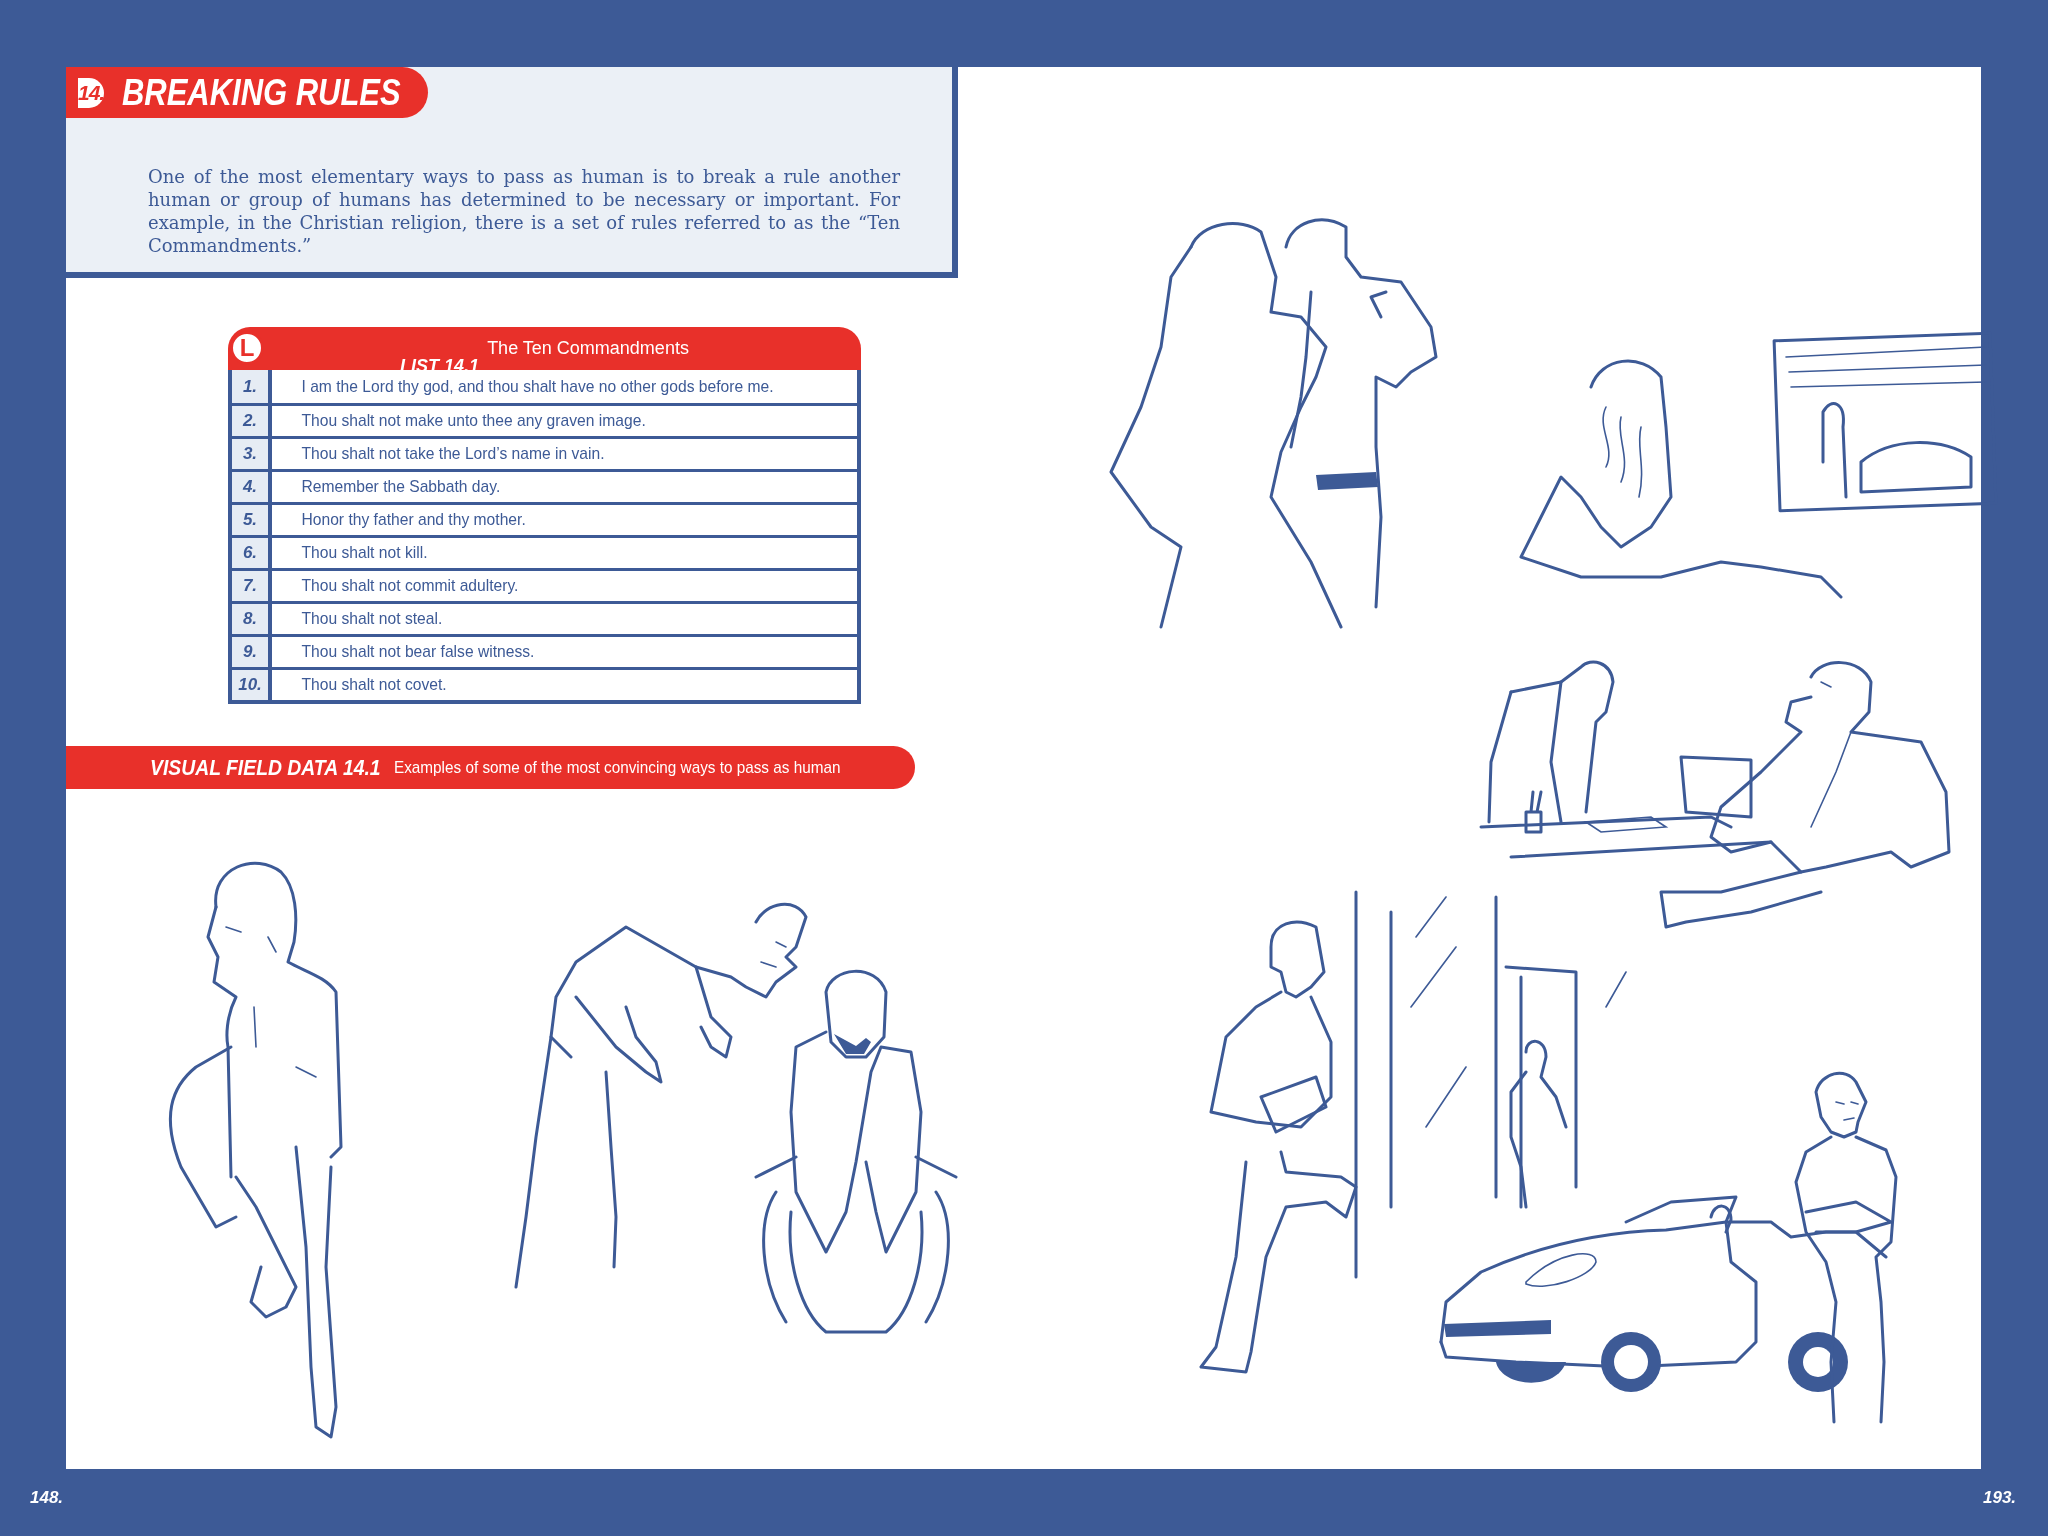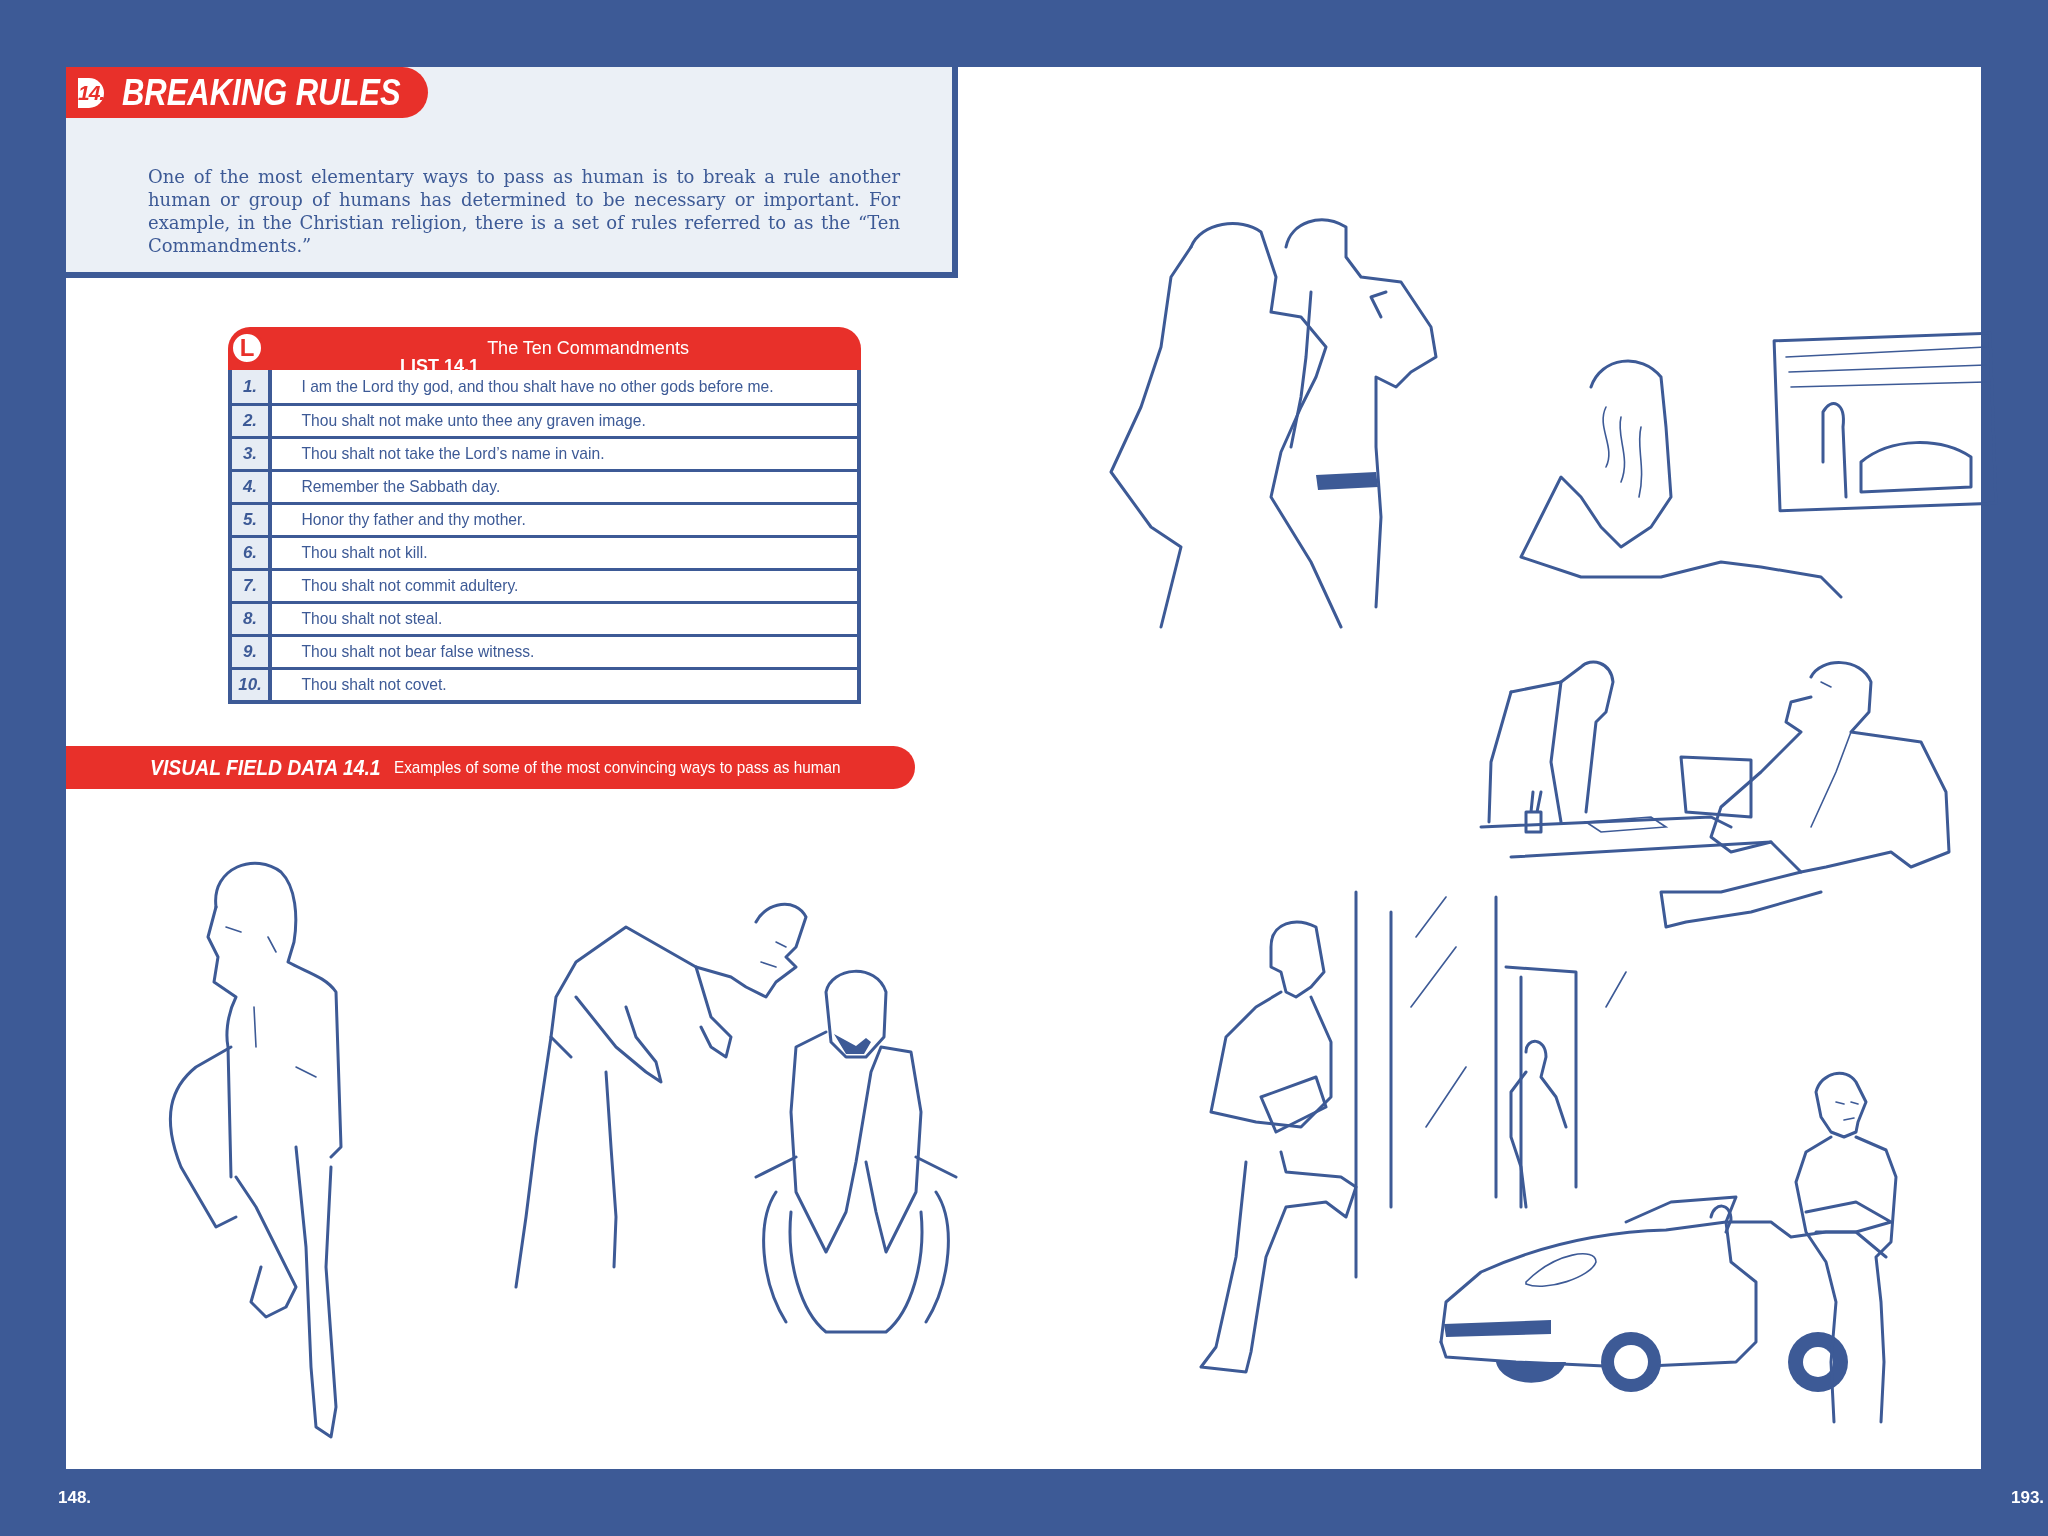--- a/index.html
+++ b/index.html
@@ -5,31 +5,31 @@
   html, body { margin:0; padding:0; }
   body { width:2048px; height:1536px; background:#3d5a96; position:relative; overflow:hidden; font-family:"Liberation Sans", sans-serif; }
   .page { position:absolute; left:66px; top:67px; width:1915px; height:1402px; background:#ffffff; }
   .intro-box { position:absolute; left:0; top:0; width:886px; height:205px; background:#ebf0f6; border-right:6px solid #3d5a96; border-bottom:6px solid #3d5a96; }
   .title-banner { position:absolute; left:0; top:0; width:362px; height:51px; background:#e8302a; border-radius:0 26px 26px 0; display:flex; align-items:center; }
   .chapter-pill { margin-left:12px; width:44px; height:30px; background:#ffffff; border-radius:0 15px 15px 0; color:#e8302a; font-weight:bold; font-style:italic; font-size:21px; display:flex; align-items:center; justify-content:center; letter-spacing:-1px; }
   .chapter-title { margin-left:18px; color:#ffffff; font-weight:bold; font-style:italic; font-size:36px; letter-spacing:0px; transform:scaleX(0.86); transform-origin:left center; white-space:nowrap; }
   .intro-text { position:absolute; left:82px; top:80px; width:752px; color:#3d5a96; font-family:"DejaVu Serif", serif; font-size:18px; line-height:23px; text-align:justify; }
   .list { position:absolute; left:162px; top:260px; width:633px; }
   .list-header { position:relative; height:43px; background:#e8302a; border-radius:22px 22px 0 0; display:flex; align-items:center; justify-content:center; color:#ffffff; font-size:18px; }
-  .list-header .list-num { font-weight:bold; margin-right:8px;margin-top:36px; }
+  .list-header .list-num { font-weight:bold; font-style:italic; margin-right:8px;margin-top:36px; }
   .l-badge { position:absolute; left:2px; top:4px; width:34px; height:34px; border-radius:50%; background:#ffffff; border:3px solid #e8302a; box-sizing:border-box; color:#e8302a; font-weight:bold; font-size:24px; display:flex; align-items:center; justify-content:center; }
   .list-body { border:4px solid #3d5a96; border-top:none; }
   .row { display:flex; height:30px; border-top:3px solid #3d5a96; }
   .row:first-child { border-top:none; height:33px; }
   .row .num { width:36px; background:#e6ecf4; border-right:4px solid #3d5a96; color:#3d5a96; font-weight:bold; font-style:italic; font-size:17px; display:flex; align-items:center; justify-content:center; }
   .row .txt { padding-left:32px; color:#3d5a96; font-size:17px; display:flex; align-items:center; transform:scaleX(0.92); transform-origin:left center; white-space:nowrap; }
   .vfd-banner { position:absolute; left:0; top:679px; width:849px; height:43px; background:#e8302a; border-radius:0 22px 22px 0; display:flex; align-items:center; color:#ffffff; }
   .vfd-label { margin-left:84px; font-weight:bold; font-style:italic; font-size:22px; white-space:nowrap; transform:scaleX(0.88); transform-origin:left center; }
   .vfd-caption { margin-left:-18px; font-size:17px; white-space:nowrap; transform:scaleX(0.9); transform-origin:left center; }
-  .folio { position:absolute; top:1488px; color:#ffffff; font-weight:bold; font-size:17px;margin-left:28px; }
+  .folio { position:absolute; top:1488px; color:#ffffff; font-weight:bold; font-style:italic; font-size:17px; }
   .folio-left { left:30px; }
   .folio-right { left:1983px; }
   svg.art { position:absolute; overflow:visible; }
   .ln { fill:none; stroke:#3d5a96; stroke-width:3; stroke-linecap:round; stroke-linejoin:round; }
   .thin { fill:none; stroke:#3d5a96; stroke-width:1.6; stroke-linecap:round; }
   .fillb { fill:#3d5a96; }
 </style>
 </head>
 <body>
 

